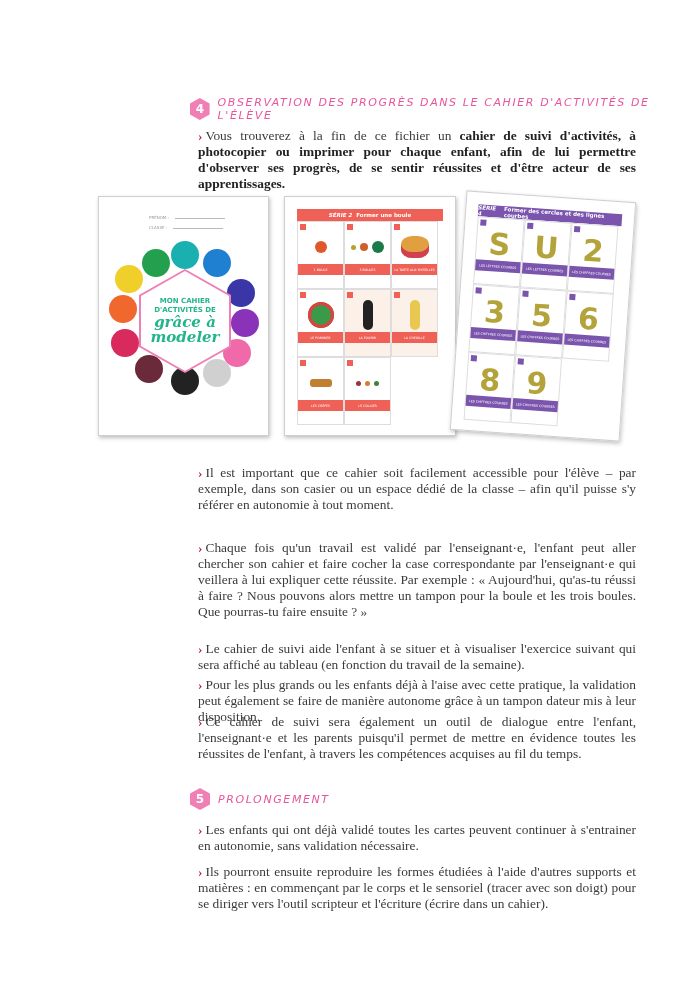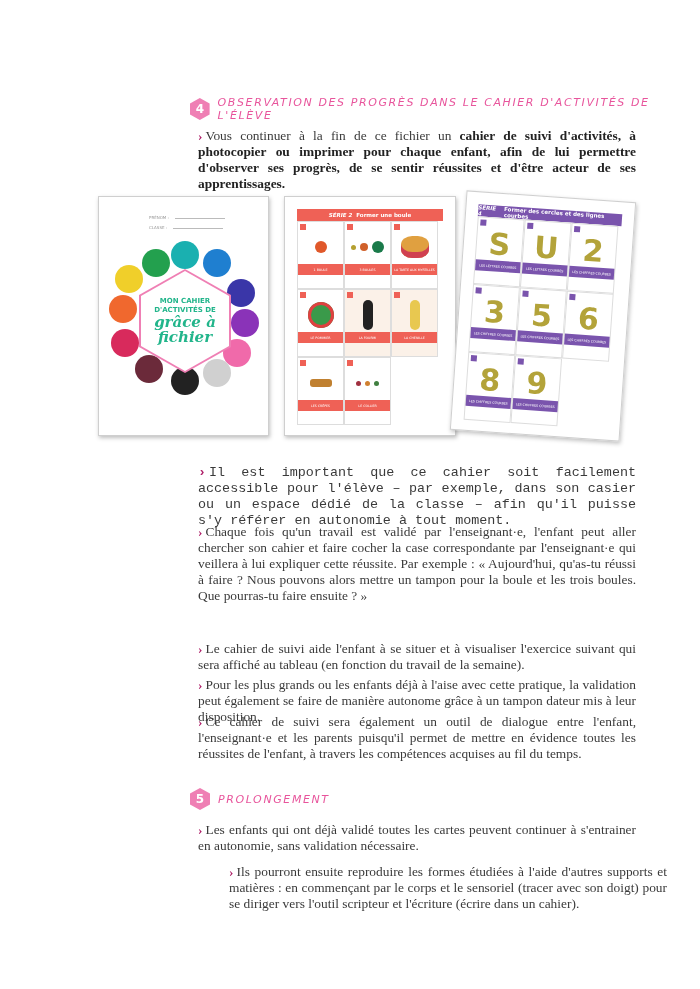--- a/index.html
+++ b/index.html
@@ -69,21 +69,21 @@
   </style>
 </head>
 <body>
 
 <div class="section-head" style="top:96px;">
   <div class="hex-badge">4</div>
   <div class="section-title">Observation des progrès dans le cahier d'activités de l'élève</div>
 </div>
 
 <div class="para" style="top:128px;">
-  <span class="bullet">›</span><span>Vous continuer à la fin de ce fichier un </span><b>cahier de suivi d'activités, à photocopier ou imprimer pour chaque enfant, afin de lui permettre d'observer ses progrès, de se sentir réussites et d'être acteur de ses apprentissages.</b>
+  <span class="bullet">›</span><span>Vous trouverez à la fin de ce fichier un </span><b>cahier de suivi d'activités, à photocopier ou imprimer pour chaque enfant, afin de lui permettre d'observer ses progrès, de se sentir réussites et d'être acteur de ses apprentissages.</b>
 </div>
 
 <div class="sheet cover">
   <div class="fields">
     <div><span>PRÉNOM :</span><span class="line"></span></div>
     <div><span>CLASSE :</span><span class="line"></span></div>
   </div>
   <div class="ball" style="left:72px;top:44px;background:#1ab0b0;"></div>
   <div class="ball" style="left:43px;top:52px;background:#23a04e;"></div>
   <div class="ball" style="left:104px;top:52px;background:#1f7fd0;"></div>
@@ -94,21 +94,21 @@
   <div class="ball" style="left:12px;top:132px;background:#d82a5c;"></div>
   <div class="ball" style="left:124px;top:142px;background:#f06aaa;"></div>
   <div class="ball" style="left:36px;top:158px;background:#6b2a3a;"></div>
   <div class="ball" style="left:104px;top:162px;background:#d0d0d0;"></div>
   <div class="ball" style="left:72px;top:170px;background:#222;"></div>
   <div class="hexwhite">
     <div class="inner">
       <div class="cover-t1">MON CAHIER</div>
       <div class="cover-t1">D'ACTIVITÉS DE</div>
       <div class="cover-t2">grâce à</div>
-      <div class="cover-t2">fichier</div>
+      <div class="cover-t2">modeler</div>
     </div>
   </div>
 </div>
 
 <div class="sheet cards1">
   <div class="card-header" style="background:#ef6156;">
     <i style="margin-right:4px;">SÉRIE 2</i>
       <span>Former une boule</span>
   </div>
   <div class="grid">
@@ -233,39 +233,39 @@
     <div class="cell">
         <span class="num" style="background:#7a54ad;"></span>
         <div class="art">
           <span class="digit">9</span>
         </div>
         <div class="lbl" style="background:#7a54ad;">LES CHIFFRES COURBES</div>
       </div>
   </div>
 </div>
 
-<div class="para" style="top:465px;font-family:Liberation Mono, monospace;">
+<div class="para" style="top:465px;">
   <span class="bullet">›</span><span>Il est important que ce cahier soit facilement accessible pour l'élève – par exemple, dans son casier ou un espace dédié de la classe – afin qu'il puisse s'y référer en autonomie à tout moment.</span>
 </div>
-<div class="para" style="top:524px;">
+<div class="para" style="top:540px;">
   <span class="bullet">›</span><span>Chaque fois qu'un travail est validé par l'enseignant·e, l'enfant peut aller chercher son cahier et faire cocher la case correspondante par l'enseignant·e qui veillera à lui expliquer cette réussite. Par exemple : « Aujourd'hui, qu'as-tu réussi à faire ? Nous pouvons alors mettre un tampon pour la boule et les trois boules. Que pourras-tu faire ensuite ? »</span>
 </div>
 <div class="para" style="top:641px;">
   <span class="bullet">›</span><span>Le cahier de suivi aide l'enfant à se situer et à visualiser l'exercice suivant qui sera affiché au tableau (en fonction du travail de la semaine).</span>
 </div>
 <div class="para" style="top:677px;">
   <span class="bullet">›</span><span>Pour les plus grands ou les enfants déjà à l'aise avec cette pratique, la validation peut également se faire de manière autonome grâce à un tampon dateur mis à leur disposition.</span>
 </div>
 <div class="para" style="top:714px;">
   <span class="bullet">›</span><span>Ce cahier de suivi sera également un outil de dialogue entre l'enfant, l'enseignant·e et les parents puisqu'il permet de mettre en évidence toutes les réussites de l'enfant, à travers les compétences acquises au fil du temps.</span>
 </div>
 
 <div class="section-head" style="top:788px;">
   <div class="hex-badge">5</div>
   <div class="section-title">Prolongement</div>
 </div>
 
 <div class="para" style="top:822px;">
   <span class="bullet">›</span><span>Les enfants qui ont déjà validé toutes les cartes peuvent continuer à s'entrainer en autonomie, sans validation nécessaire.</span>
 </div>
-<div class="para" style="top:864px;margin-left:31px;">
+<div class="para" style="top:864px;">
   <span class="bullet">›</span><span>Ils pourront ensuite reproduire les formes étudiées à l'aide d'autres supports et matières : en commençant par le corps et le sensoriel (tracer avec son doigt) pour se diriger vers l'outil scripteur et l'écriture (écrire dans un cahier).</span>
 </div>
 
 </body></html>

